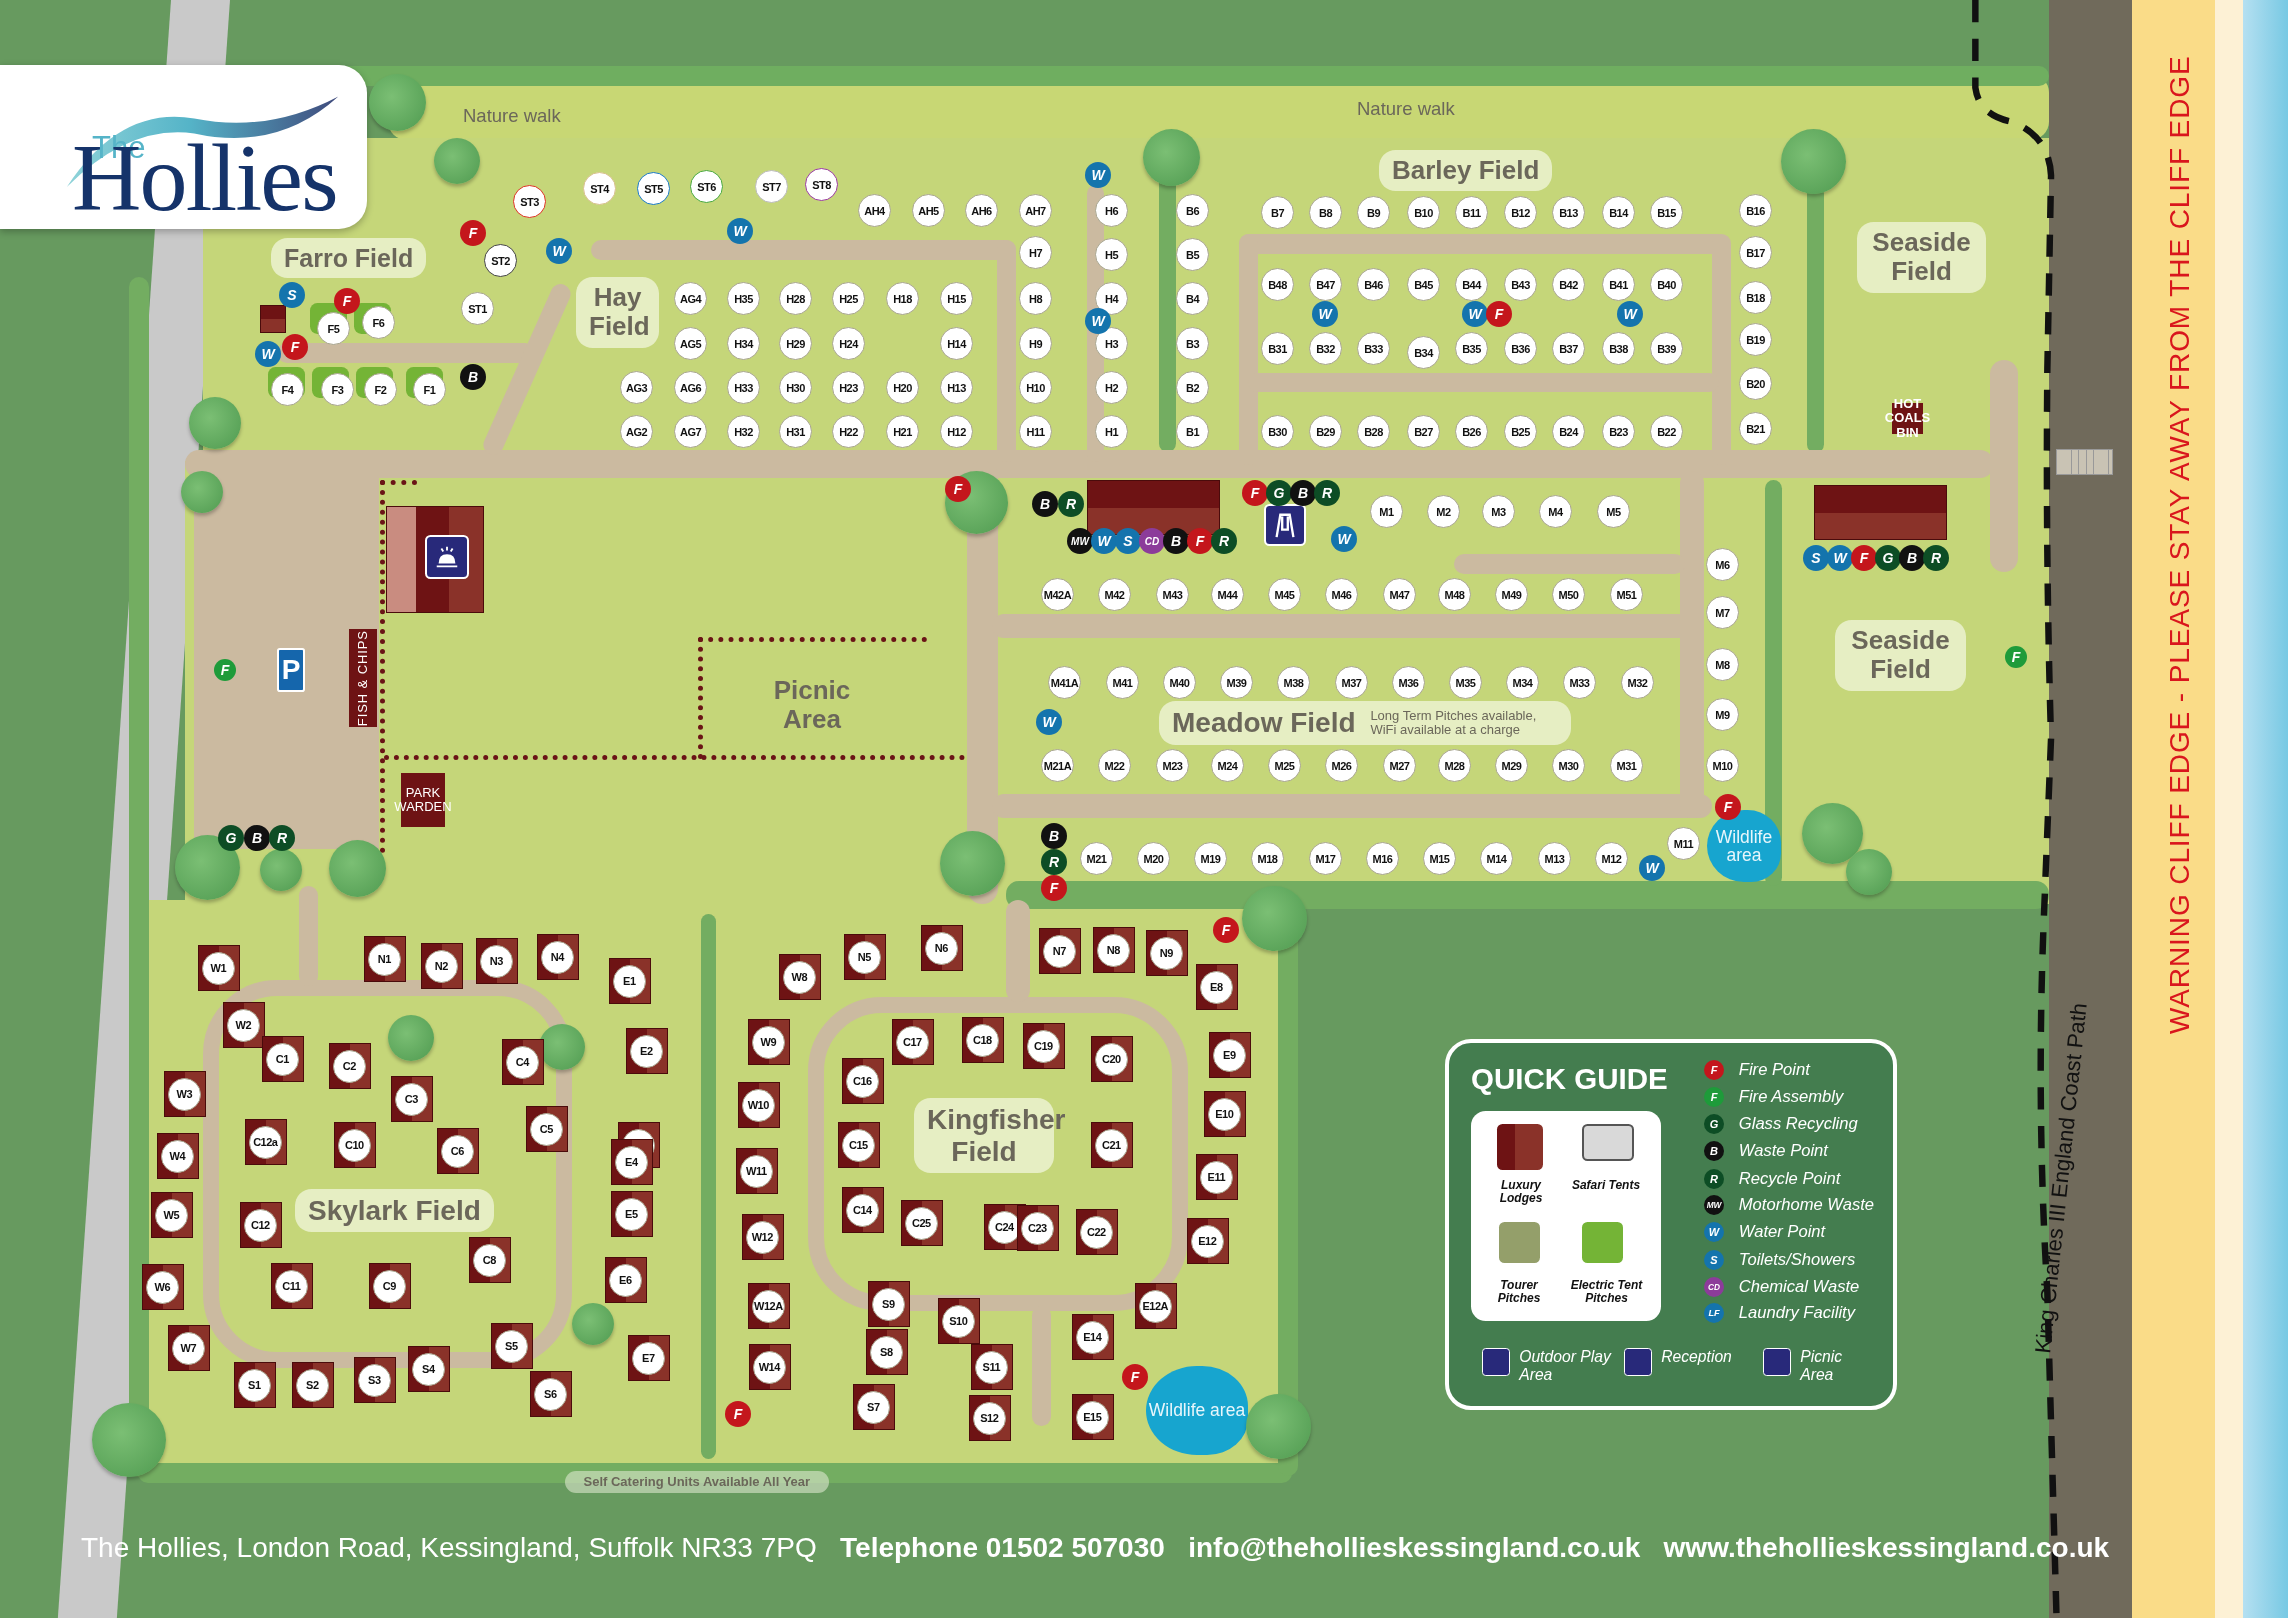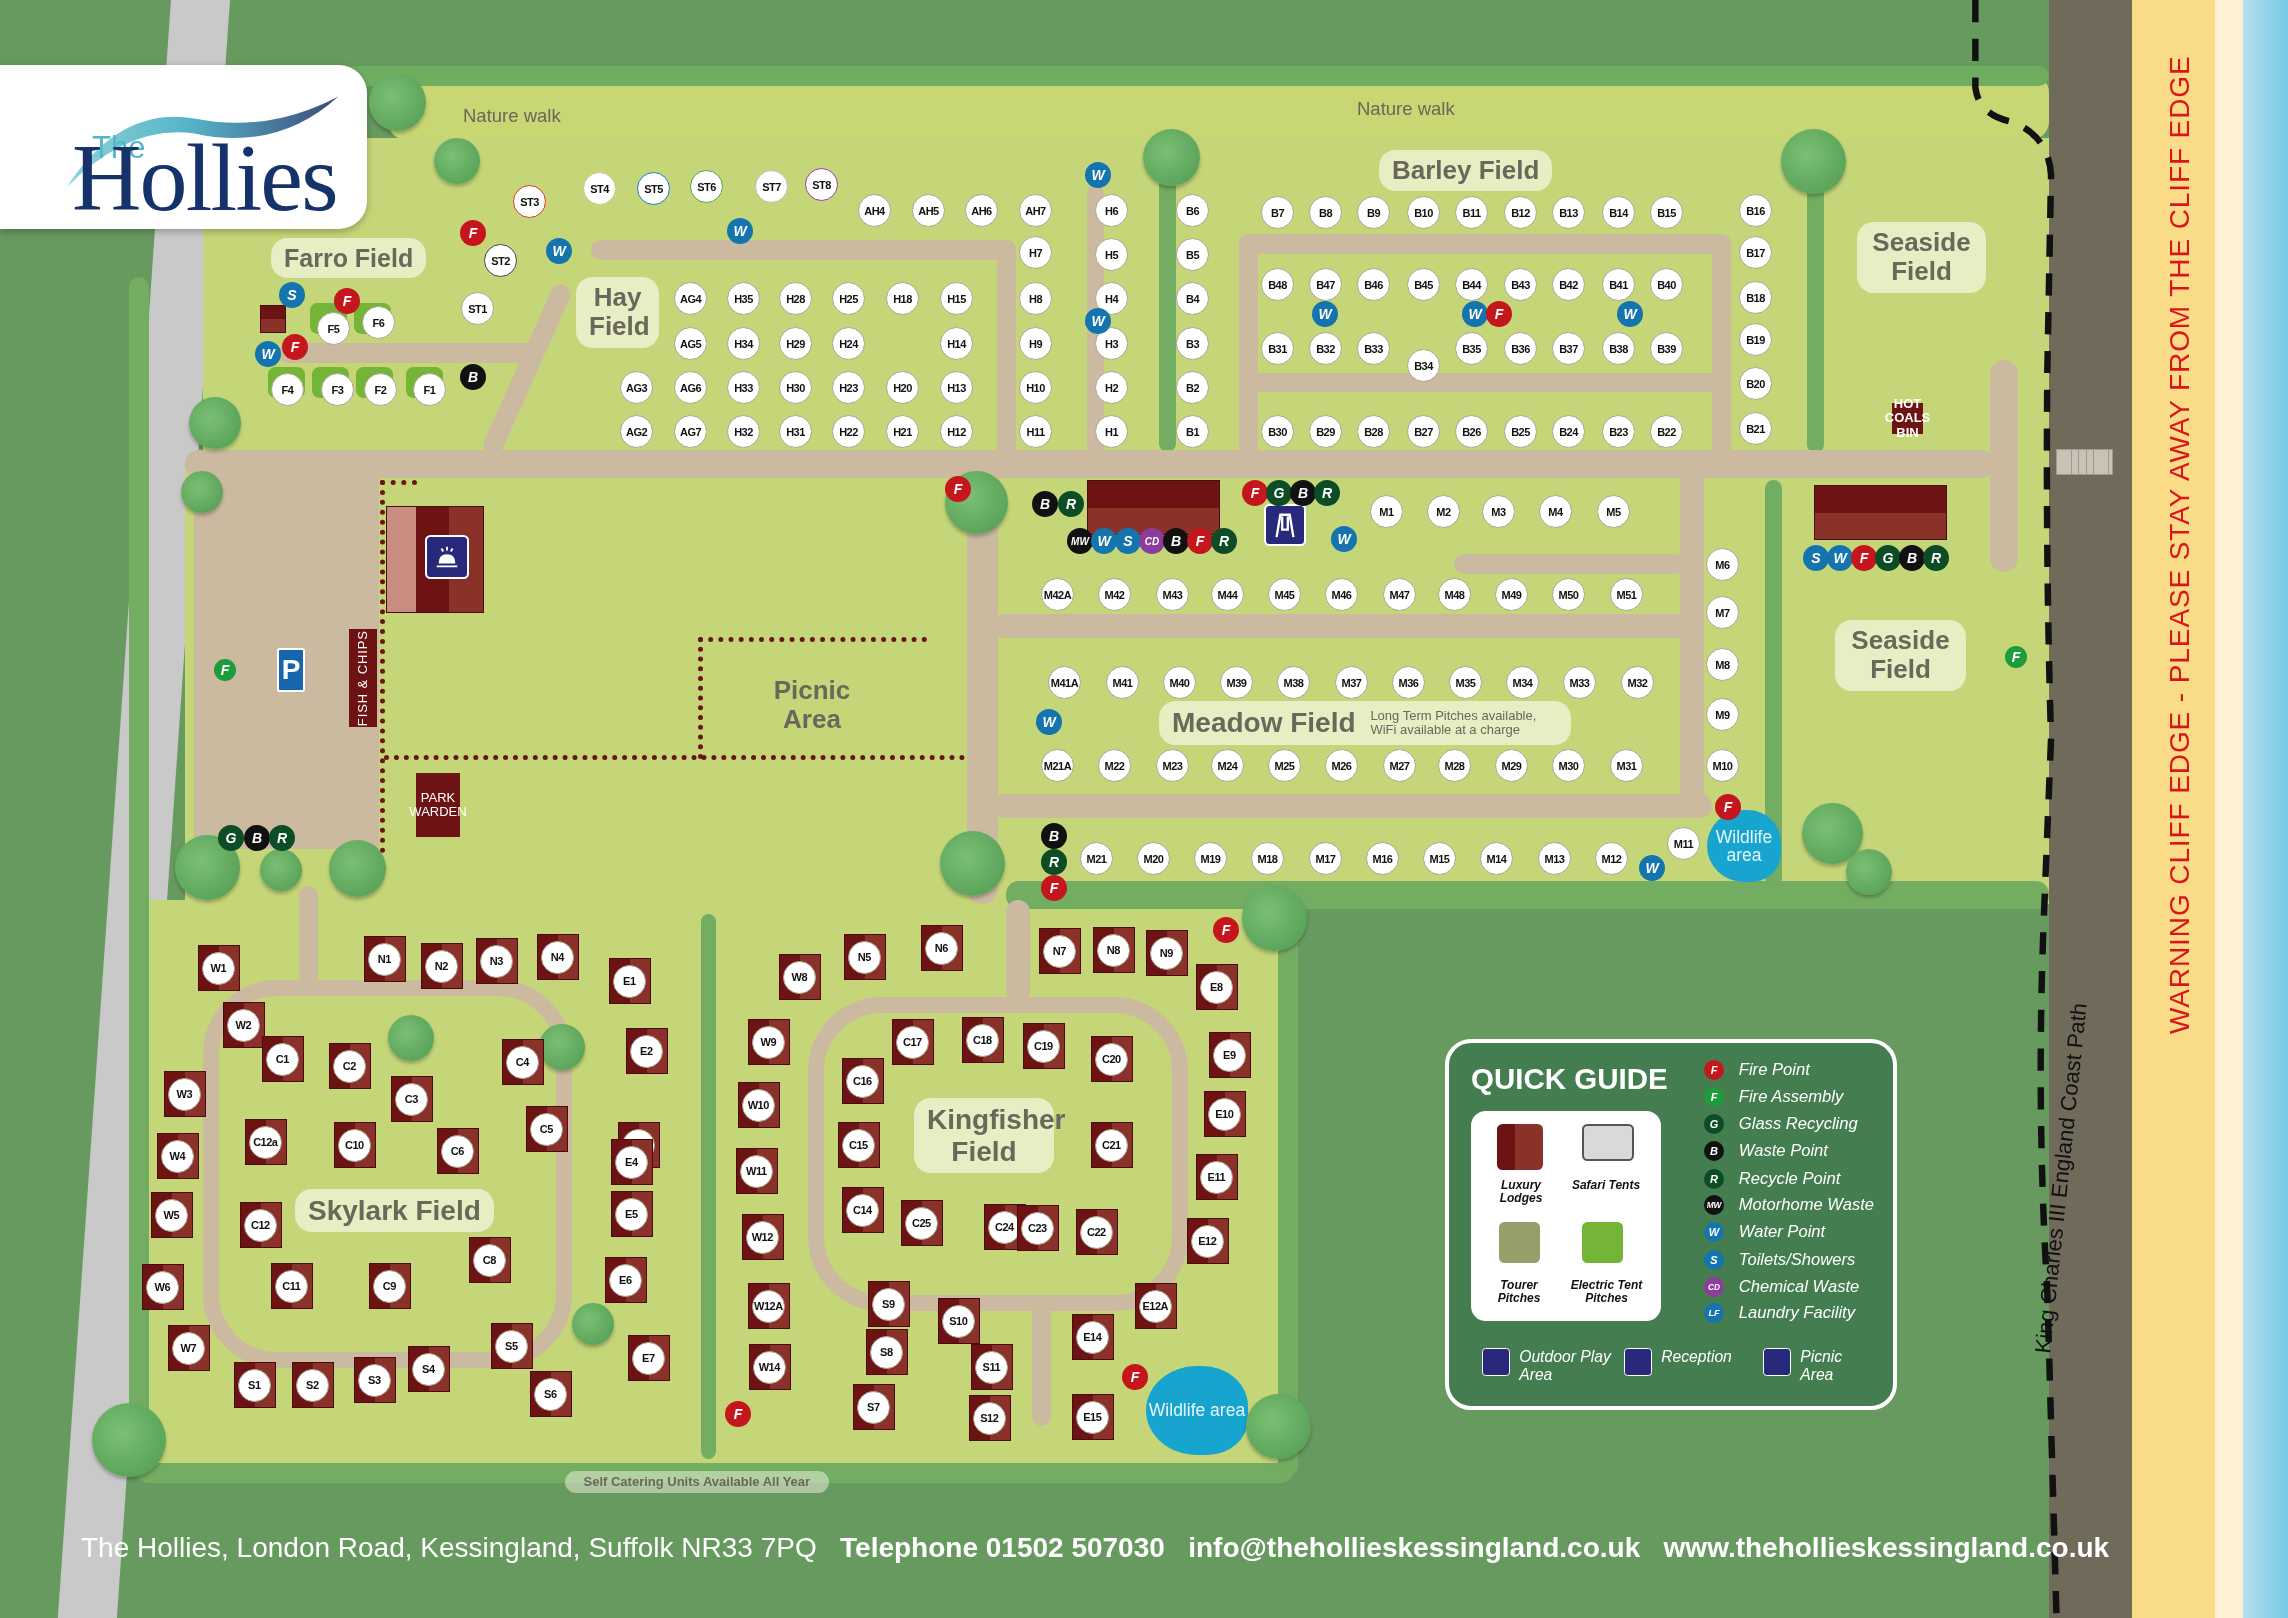--- a/index.html
+++ b/index.html
@@ -145,21 +145,21 @@
   <div class="bldg" style="left:386px;top:506px;width:98px;height:107px;background:linear-gradient(90deg,#c98c80 0 30%,#6e1314 30% 65%,#8a3229 65%)"></div>
   <div class="icon-box" style="left:425px;top:535px;width:44px;height:44px">
     <svg width="28" height="28" viewBox="0 0 30 30">
         <path d="M6 22 Q6 12 15 12 Q24 12 24 22Z M4 24 H26 V26 H4Z" fill="#fff"></path>
         <path d="M15 4 V8 M9 6 L11 9 M21 6 L19 9" stroke="#fff" stroke-width="2"></path>
       </svg>
   </div>
   <div class="sign" style="left:349px;top:629px;width:28px;height:98px">
     <span style="transform:rotate(-90deg);white-space:nowrap;font-size:13px;letter-spacing:0.9px">FISH &amp; CHIPS</span>
   </div>
-  <div class="sign" style="left:324px;top:773px;width:44px;height:64px;transform:translateX(92px);font-size:13px">PARK WARDEN</div>
+  <div class="sign" style="left:309px;top:773px;width:44px;height:54px;transform:translateX(92px);font-size:13px">PARK WARDEN</div>
   <div class="icon-box" style="left:277px;top:648px;width:28px;height:44px;background:#1566ac;border-radius:2.8px">
     <span style="color:#fff;font-size:28px;font-weight:bold">P</span>
   </div>
 
   <div class="bldg" style="left:1087px;top:480px;width:133px;height:55px">
       <div class="lower"></div>
     </div>
   <div class="icon-box" style="left:1264px;top:504px;width:42px;height:42px">
     <svg width="28" height="28" viewBox="0 0 30 30">
         <path d="M6 28 L10 4 H20 L24 28 M12 6 V20 H18 V6" fill="none" stroke="#fff" stroke-width="2.5"></path>
@@ -286,21 +286,21 @@
   <div class="pitch" style="left:1407px;top:268px">B45</div>
   <div class="pitch" style="left:1455px;top:268px">B44</div>
   <div class="pitch" style="left:1504px;top:268px">B43</div>
   <div class="pitch" style="left:1552px;top:268px">B42</div>
   <div class="pitch" style="left:1602px;top:268px">B41</div>
   <div class="pitch" style="left:1650px;top:268px">B40</div>
 
   <div class="pitch" style="left:1261px;top:332px">B31</div>
   <div class="pitch" style="left:1309px;top:332px">B32</div>
   <div class="pitch" style="left:1357px;top:332px">B33</div>
-  <div class="pitch" style="left:1407px;top:349px">B34</div>
+  <div class="pitch" style="left:1407px;top:336px">B34</div>
   <div class="pitch" style="left:1455px;top:332px">B35</div>
   <div class="pitch" style="left:1504px;top:332px">B36</div>
   <div class="pitch" style="left:1552px;top:332px">B37</div>
   <div class="pitch" style="left:1602px;top:332px">B38</div>
   <div class="pitch" style="left:1650px;top:332px">B39</div>
 
   <div class="pitch" style="left:1261px;top:415px">B30</div>
   <div class="pitch" style="left:1309px;top:415px">B29</div>
   <div class="pitch" style="left:1357px;top:415px">B28</div>
   <div class="pitch" style="left:1407px;top:415px">B27</div>

